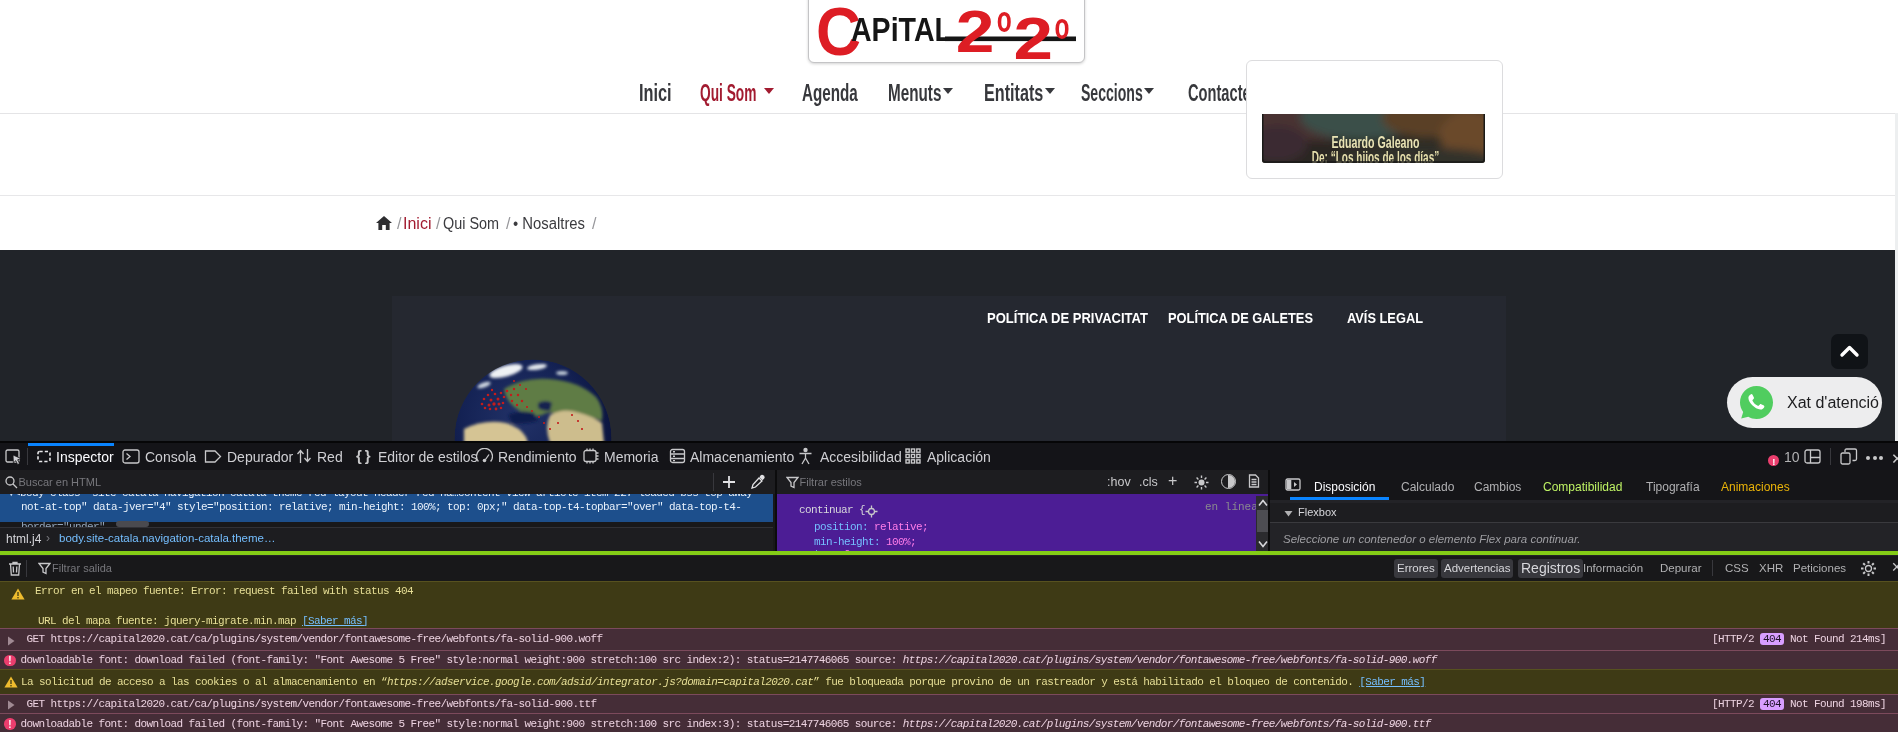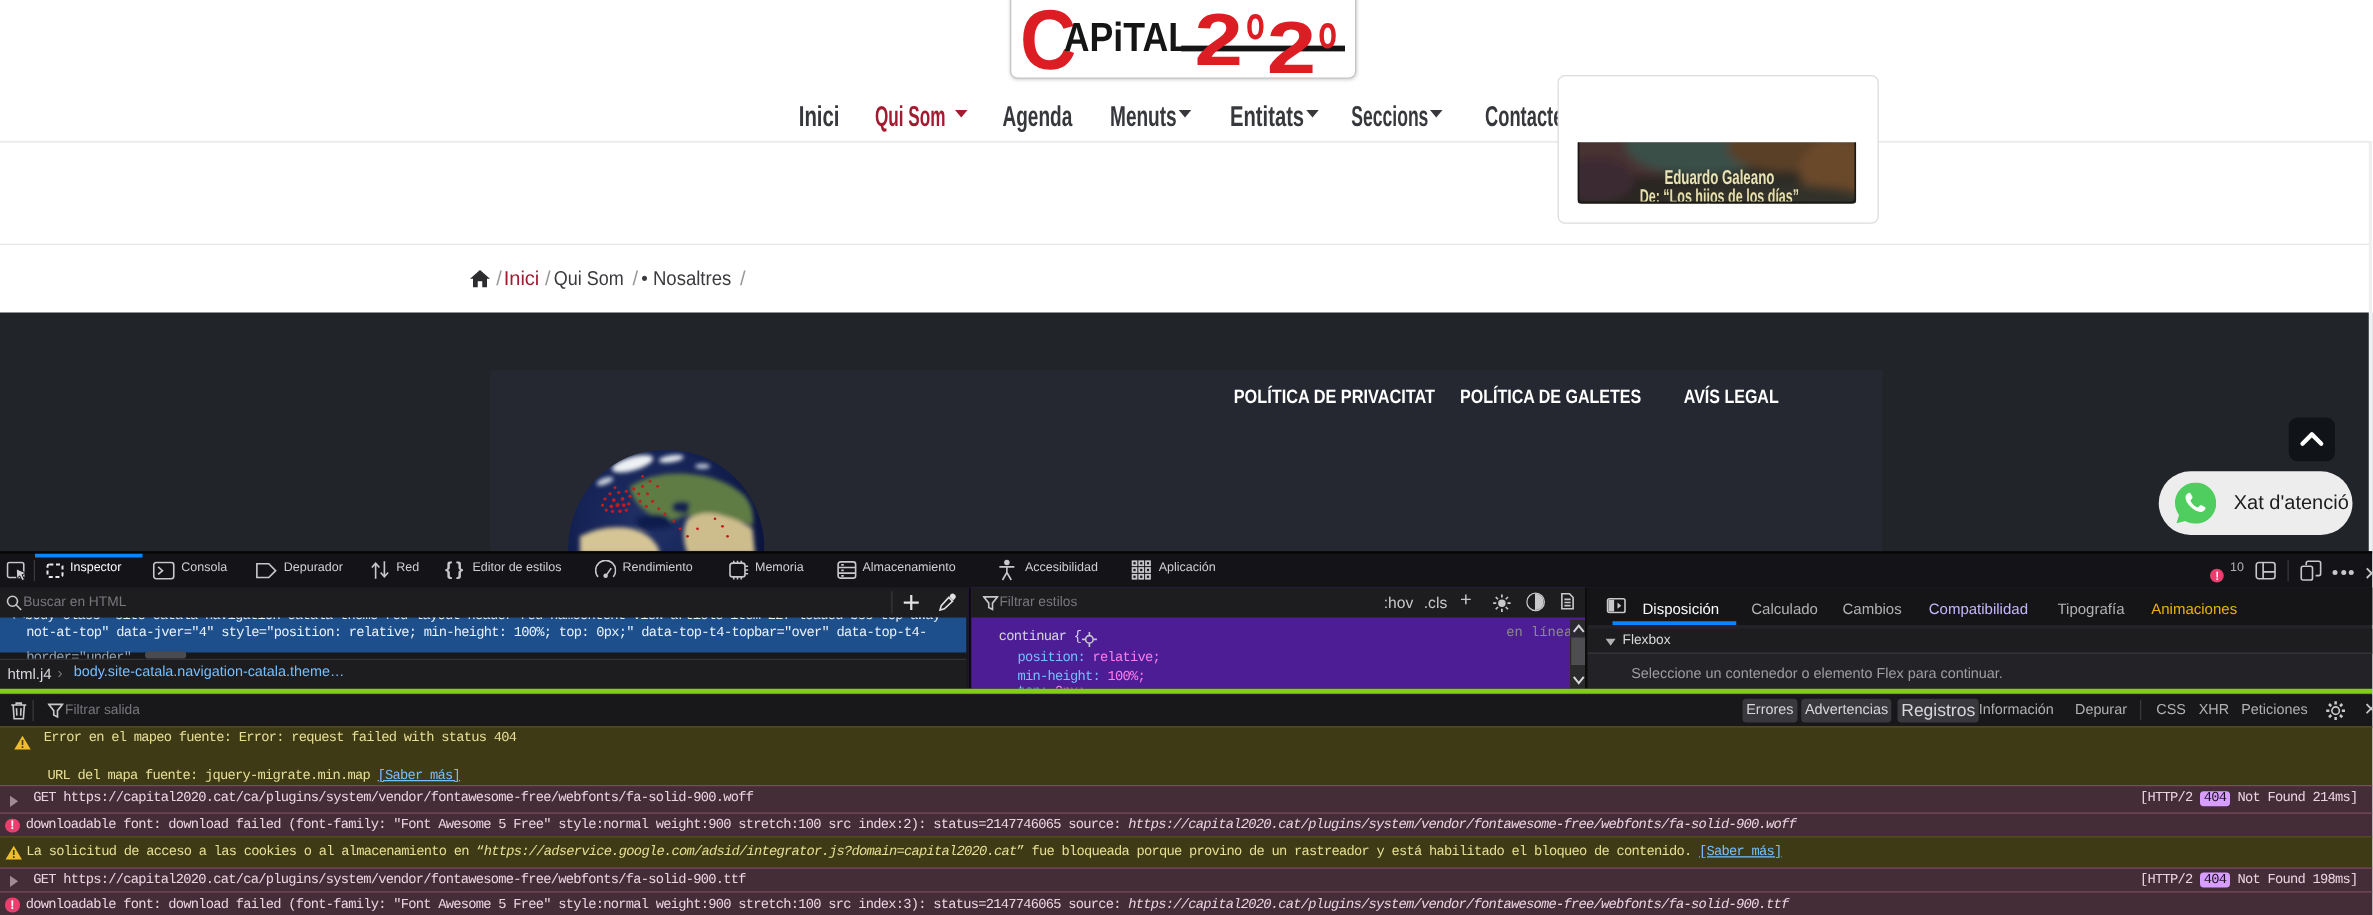--- a/index.html
+++ b/index.html
@@ -22,21 +22,21 @@
   #top-btn{left:1831px;top:334px;width:37px;height:35px;background:#101317;border-radius:7px;}
   #top-btn svg{position:absolute;left:8px;top:9px;}
   #wapill{left:1727px;top:377px;width:155px;height:51px;background:#ededee;border-radius:26px;}
   #wacirc{left:1740px;top:386px;width:33px;height:33px;}
   #watxt{left:1787px;top:394px;font-size:16px;color:#1d1d1f;}
   
   #devtools{left:0;top:441px;width:1898px;height:291px;background:#18181a;
      font-family:"Liberation Sans",sans-serif;color:#d7d7db;}
   .dt-abs{position:absolute;}
   .icn{stroke:#c8c8ca;fill:none;stroke-width:1.3;}
-  .tabtxt{font-size:10px;color:#cfcfd3;white-space:nowrap;}
+  .tabtxt{font-size:14px;color:#cfcfd3;white-space:nowrap;}
   #tabbar{left:0;top:2px;width:1898px;height:27px;background:#141418;}
   #toolrow{left:0;top:29px;width:775px;height:24px;background:#1d1d20;}
   .mono{font-family:"Liberation Mono",monospace;font-size:11px;letter-spacing:-0.6px;white-space:pre;}
   
   #markup{left:0;top:53px;width:773px;height:57px;background:#18181a;}
   #selblue{position:absolute;left:0;top:0;width:773px;height:27.5px;background:#1d4f8c;overflow:hidden;}
   #mkbc{position:absolute;left:0;top:33px;width:773px;height:24px;background:#1d1d20;border-top:1px solid #313136;}
   
   #rules{left:775px;top:29px;width:493px;height:81px;background:#4c1d95;border-left:2px solid #0c0c0d;}
   .pname{color:#75bfff;}
@@ -386,31 +386,31 @@
       <div class="dt-abs" style="left:0;top:0;width:630px;height:30px;background:#151518;">
         <svg class="dt-abs" style="left:15px;top:8px" width="16" height="13" viewBox="0 0 16 13">
           <rect x="1" y="1" width="14" height="11" rx="1.5" class="icn" stroke-width="1.4"></rect>
           <rect x="1.8" y="1.8" width="4.5" height="9.4" fill="#c8c8ca"></rect>
           <path d="M9 4 L12 6.5 L9 9 Z" fill="#c8c8ca"></path>
         </svg>
         <div class="dt-abs tabtxt" style="left:44px;top:10px;color:#fbfbfe;font-size:12px;">Disposición</div>
         <div class="dt-abs" style="left:20px;top:27px;width:99px;height:3px;background:#0a84ff;"></div>
         <div class="dt-abs tabtxt" style="left:131px;top:10px;color:#b1b1b3;font-size:12px;">Calculado</div>
         <div class="dt-abs tabtxt" style="left:204px;top:10px;color:#b1b1b3;font-size:12px;">Cambios</div>
-        <div class="dt-abs tabtxt" style="left:273px;top:10px;color:#c4b5fd;font-size:12px;text-align:center;">Compatibilidad</div>
+        <div class="dt-abs tabtxt" style="left:273px;top:10px;color:#bef264;font-size:12px;text-align:center;">Compatibilidad</div>
         <div class="dt-abs tabtxt" style="left:376px;top:10px;color:#b1b1b3;font-size:12px;">Tipografía</div>
         <div class="dt-abs tabtxt" style="left:451px;top:10px;color:#eab308;font-size:12px;">Animaciones</div>
       </div>
       <div class="dt-abs" style="left:0;top:33px;width:630px;height:19px;background:#1d1d20;border-bottom:1px solid #3a3a3e;">
         <svg class="dt-abs" style="left:14px;top:7px" width="9" height="7" viewBox="0 0 9 7">
             <path d="M0.5 1 L8.5 1 L4.5 6.5 Z" fill="#b1b1b3"></path>
           </svg>
         <div class="dt-abs" style="left:28px;top:2.5px;font-size:11px;color:#d7d7db;">Flexbox</div>
       </div>
-      <div class="dt-abs" style="left:35px;top:63px;font-size:11.5px;color:#9e9ea2;text-align:center;">Seleccione un contenedor o elemento Flex para continuar.</div>
+      <div class="dt-abs" style="left:13px;top:63px;font-size:11.5px;font-style:italic;color:#9e9ea2;text-align:center;">Seleccione un contenedor o elemento Flex para continuar.</div>
     </div>
     <div class="dt-abs" id="console">
 
       <div class="dt-abs" style="left:0;top:1px;width:1898px;height:25px;background:#18181a;border-bottom:1px solid #2c2c30;">
         <svg class="dt-abs" style="left:8px;top:5px" width="14" height="15" viewBox="0 0 14 15">
           <path d="M1 3 L13 3 M5 3 L5 1.5 L9 1.5 L9 3 M2.5 3 L3.3 14 L10.7 14 L11.5 3" class="icn" stroke-width="1.3"></path>
           <path d="M5.2 5.5 L5.5 11.5 M8.8 5.5 L8.5 11.5" class="icn" stroke-width="1.1"></path>
         </svg>
         <div class="dt-abs" style="left:26px;top:4px;width:1px;height:17px;background:#38383d;"></div>
         <svg class="dt-abs" style="left:38px;top:6px" width="13" height="13" viewBox="0 0 13 13">

